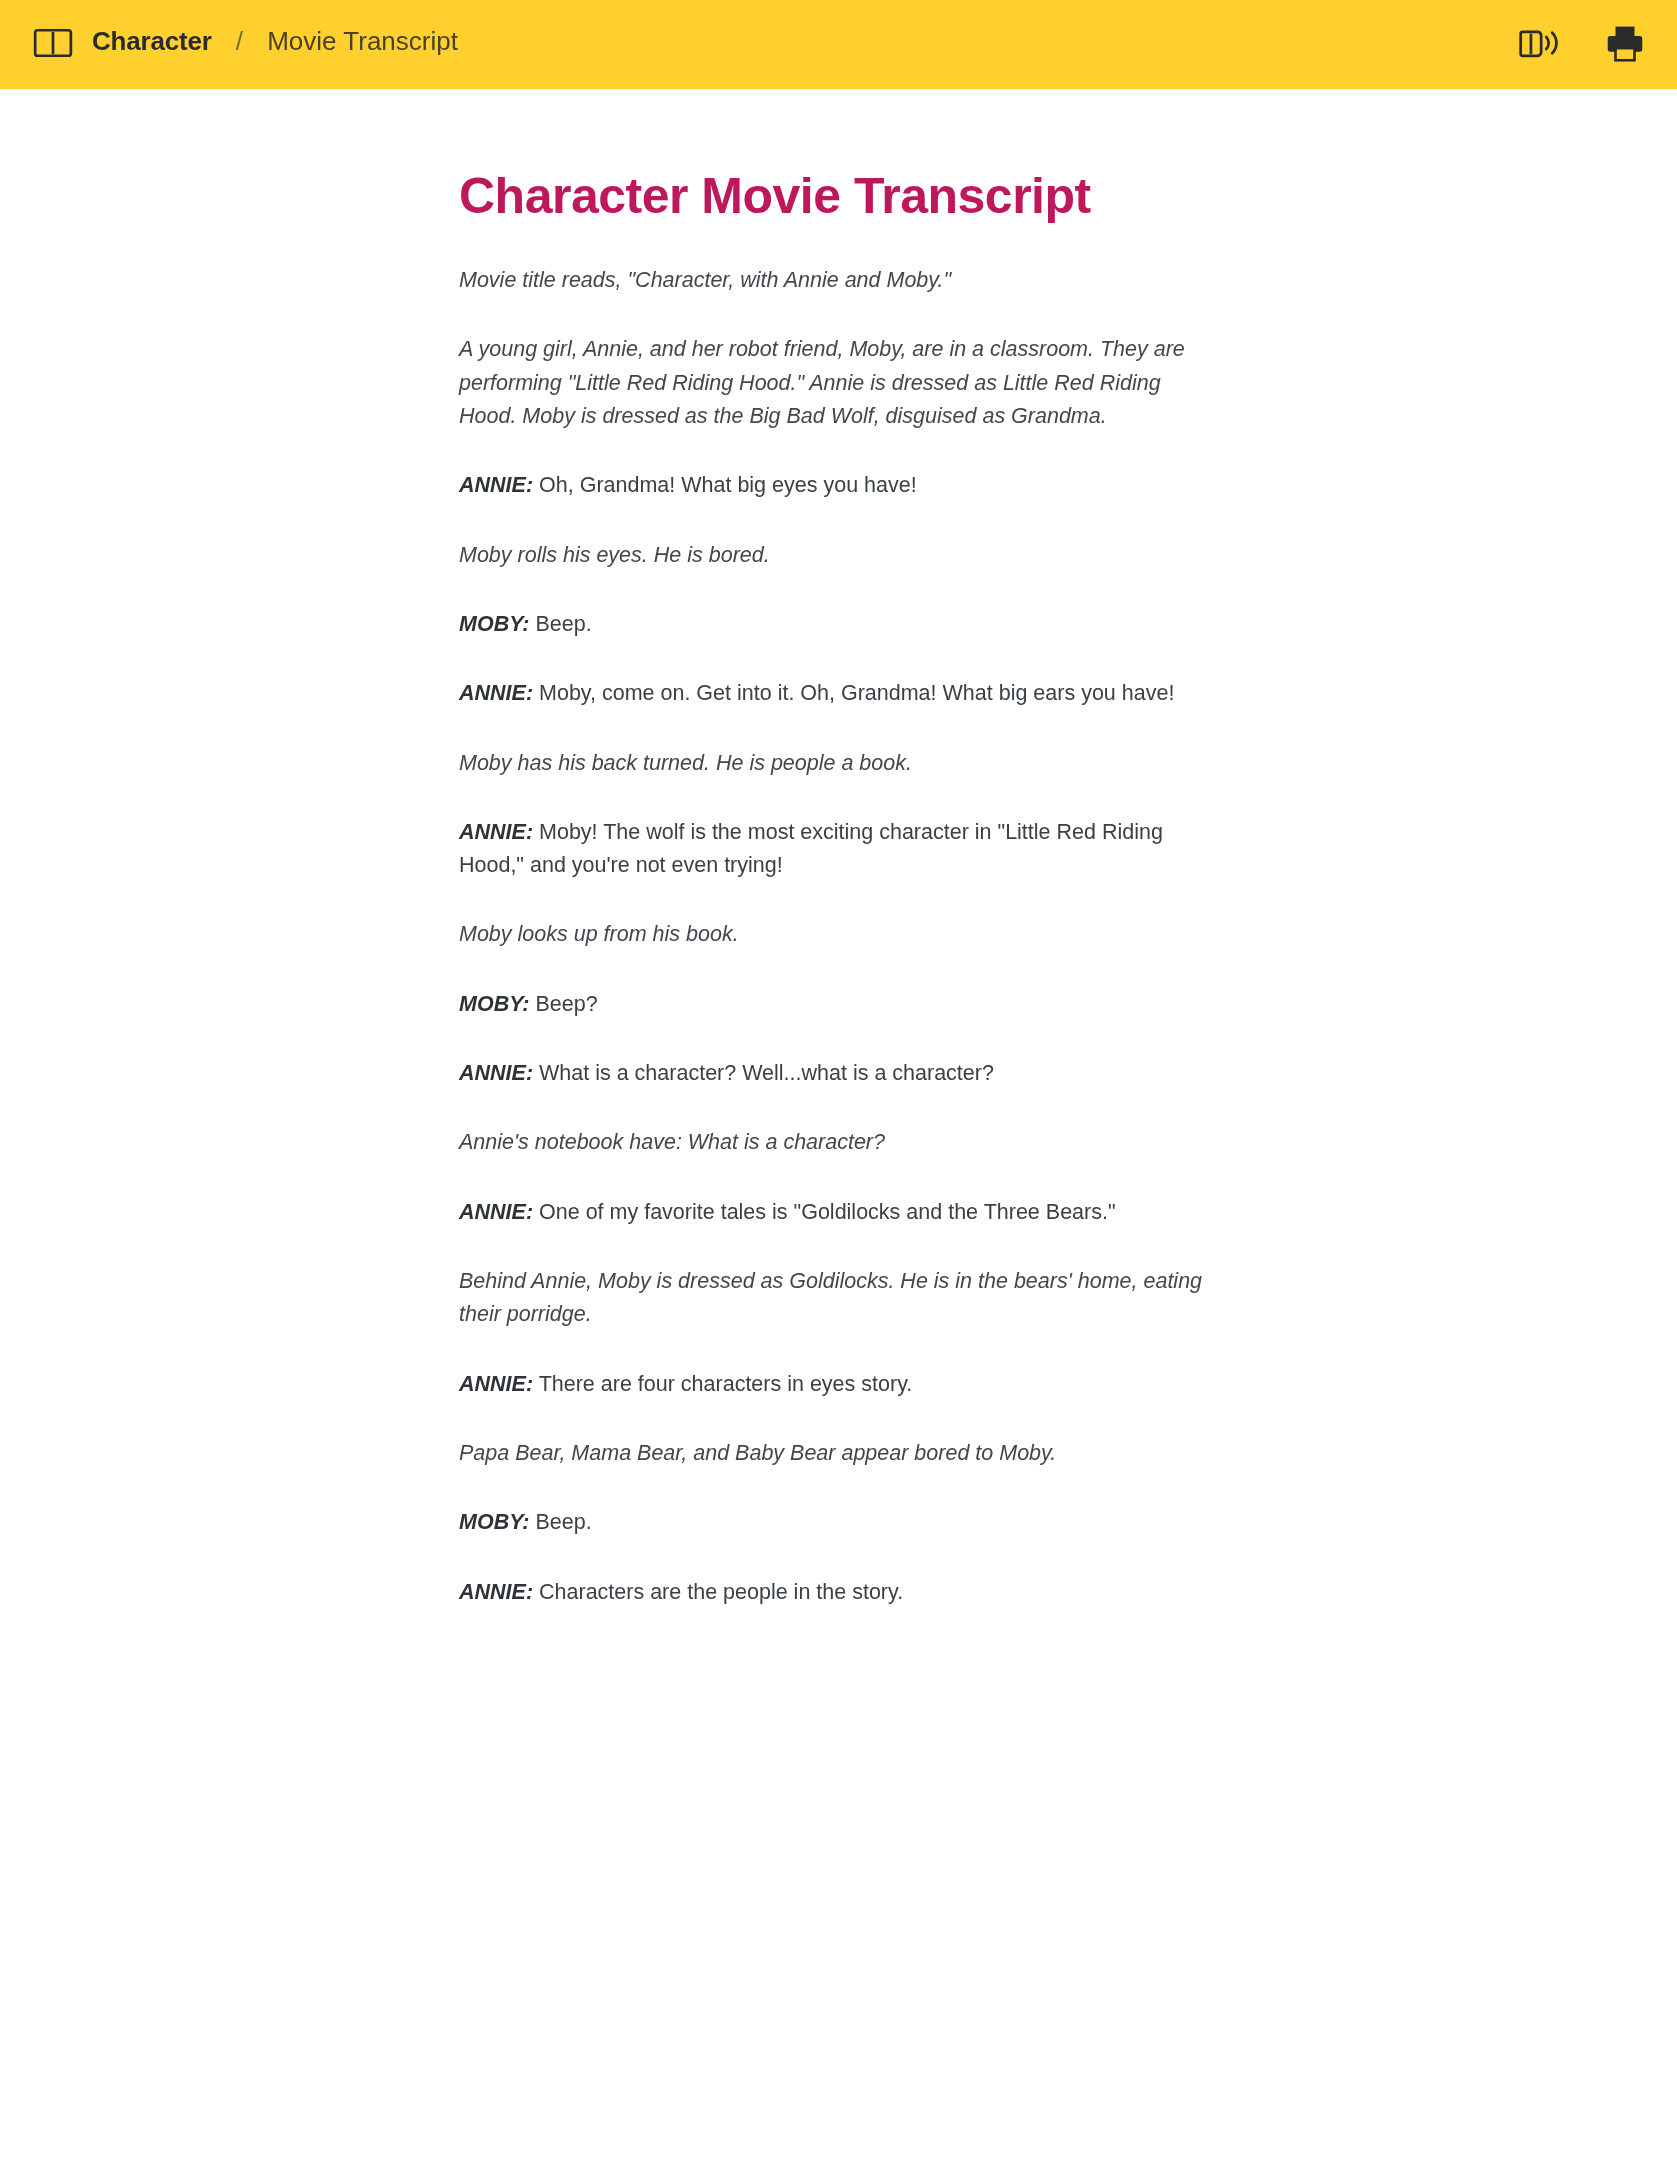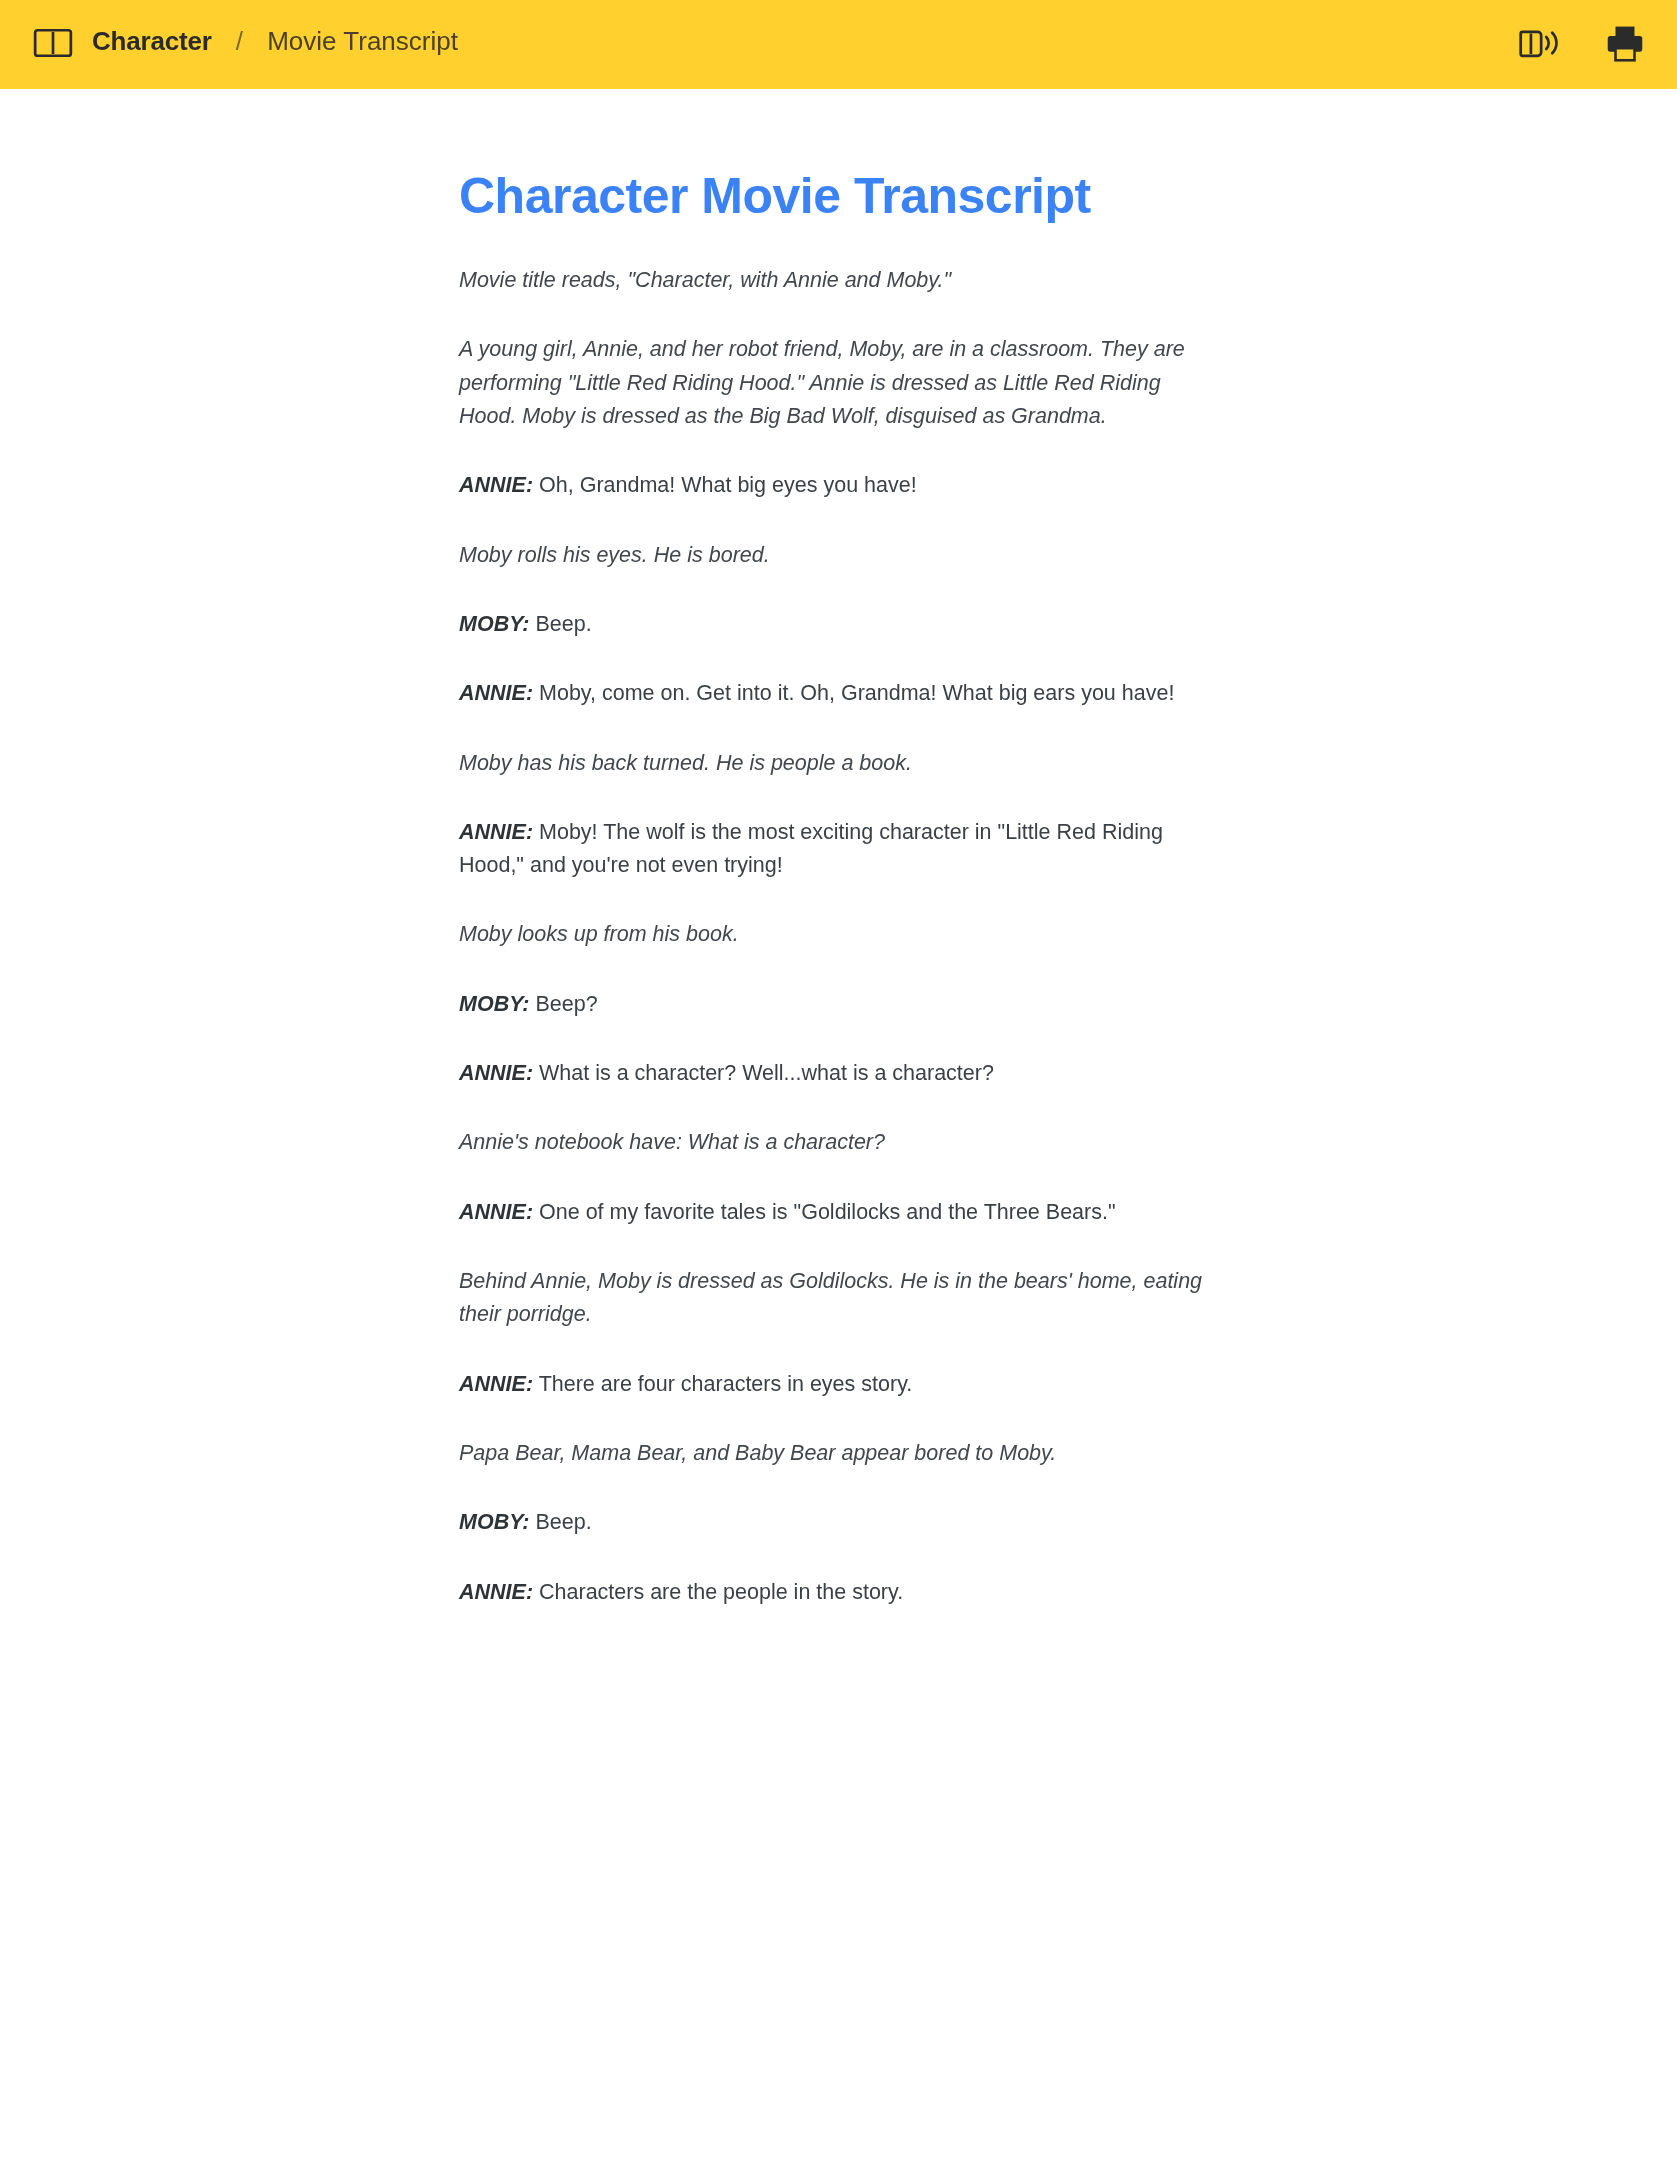--- a/index.html
+++ b/index.html
@@ -62,21 +62,21 @@
   }
   .inner {
     max-width: 1222px;
     margin: 0 auto;
     padding: 0 231px 52px 231px;
   }
   h1.page-title {
     font-size: 50px;
     line-height: 1.12;
     font-weight: bold;
-    color: #3b82f6;
+    color: #be185d;
     margin: 29px 0 40px 0;
     letter-spacing: -0.5px;
   }
   p.line {
     font-size: 21.5px;
     line-height: 1.55;
     color: #3b4046;
     margin: 0 0 36px 0;
   }
   p.stage {

